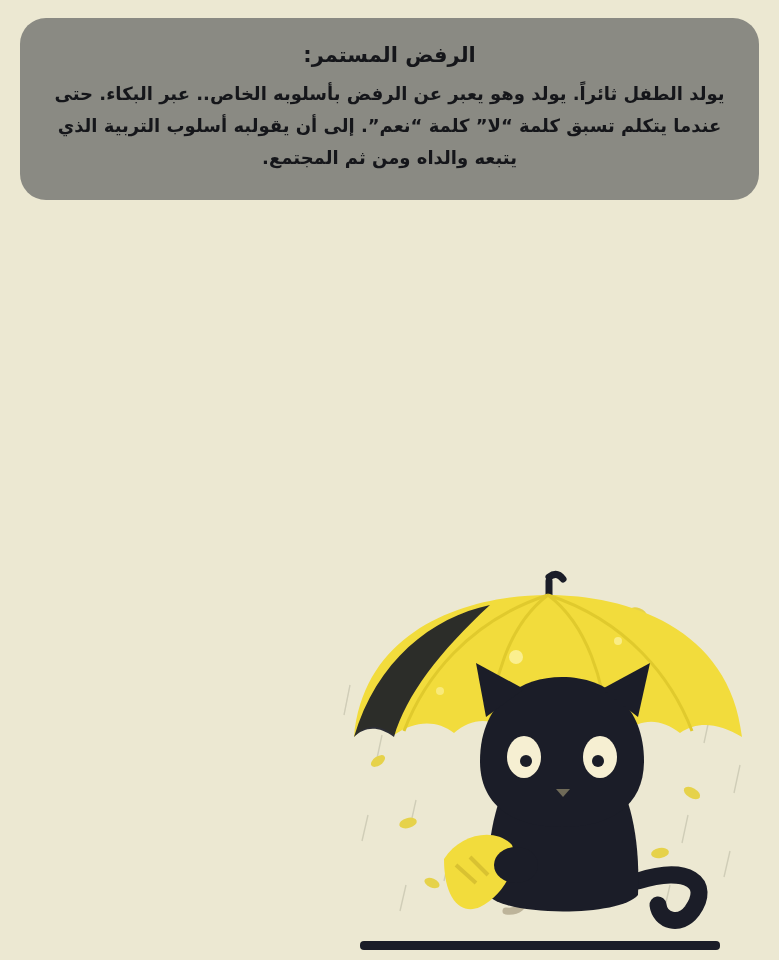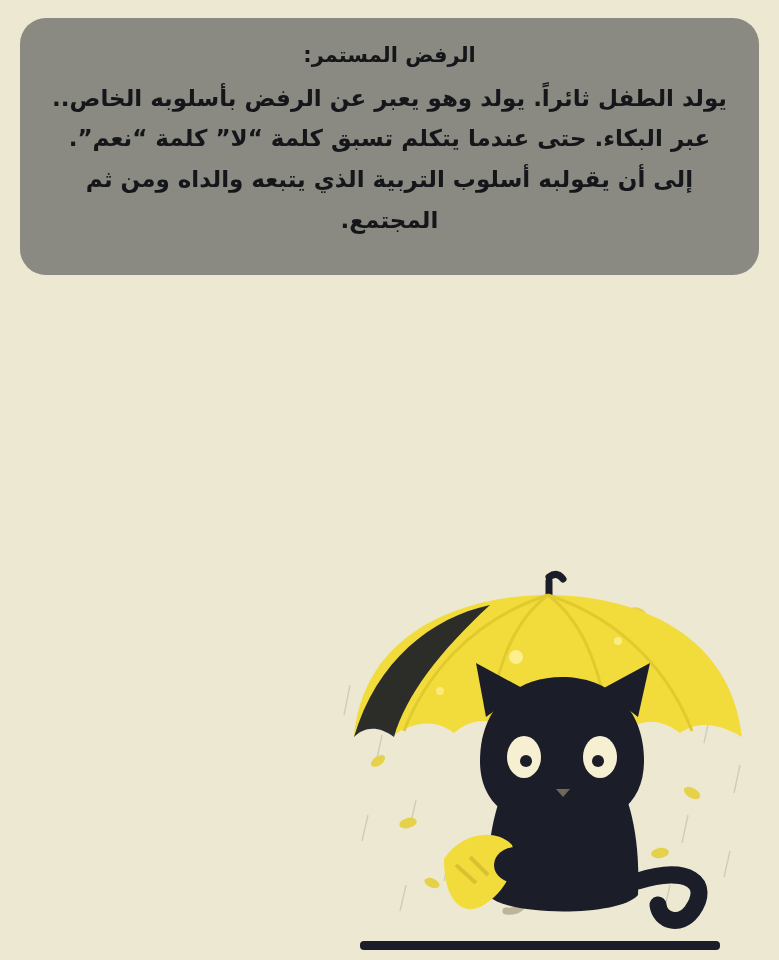--- a/index.html
+++ b/index.html
@@ -24,35 +24,35 @@
 
   
   .card {
     position: absolute;
     top: 18px;
     left: 20px;
     width: 739px;
     box-sizing: border-box;
     background: #8a8a83;
     border-radius: 26px;
-    padding: 22px 26px 34px 26px;
+    padding: 22px 26px 26px 26px;
     direction: rtl;
     text-align: center;
     color: #15161a;
   }
   .card-title {
     font-size: 21px;
     font-weight: bold;
     line-height: 1.5;
     margin: 0 0 6px 0;
     text-align: center;
     letter-spacing: 0;
   }
   .card-par {
-    font-size: 23px;
+    font-size: 18px;
     font-weight: bold;
     line-height: 1.78;
     margin: 0;
     text-align: center;
     color: #15161a;
   }
   .card-par + .card-par {
     margin-top: 22px;
   }
 

